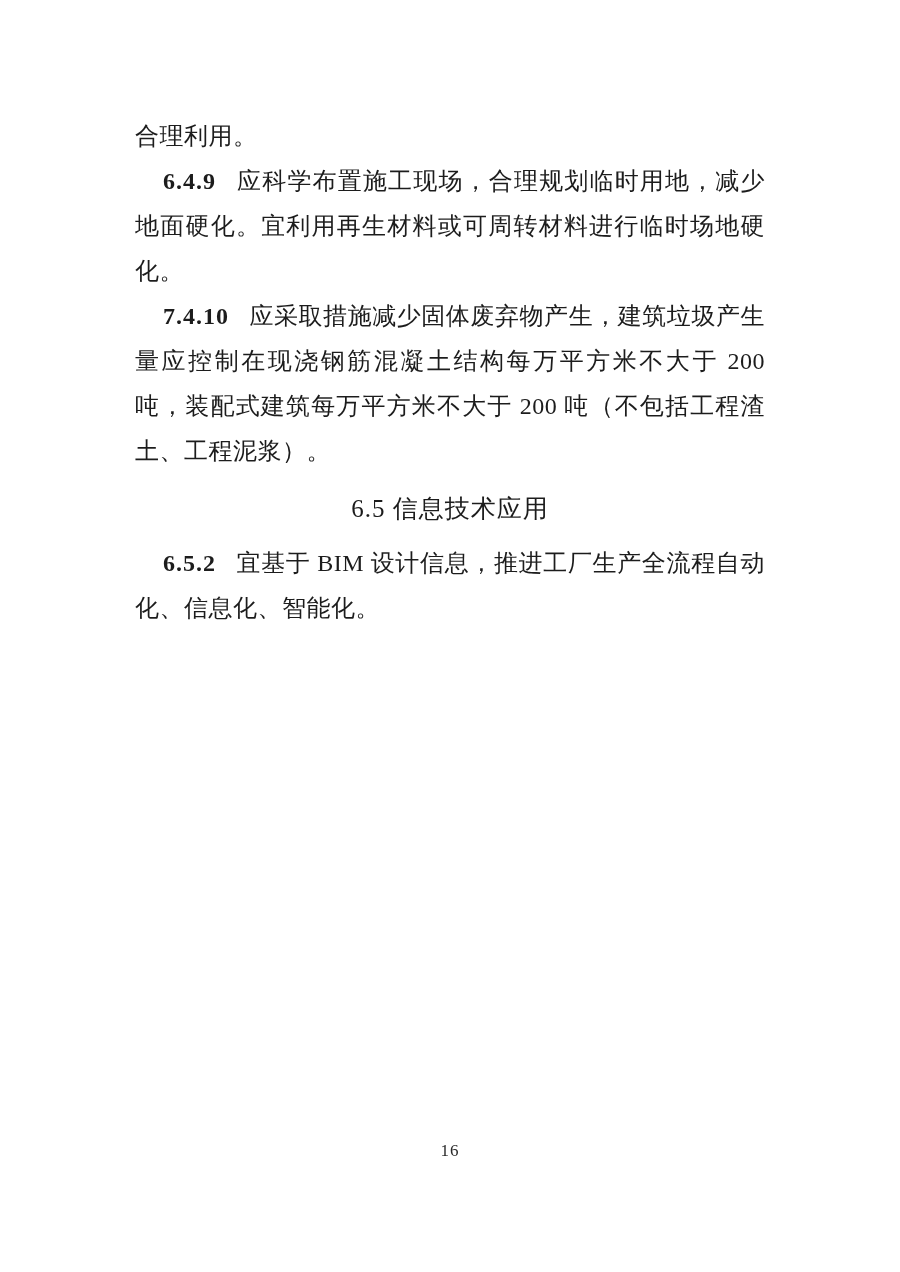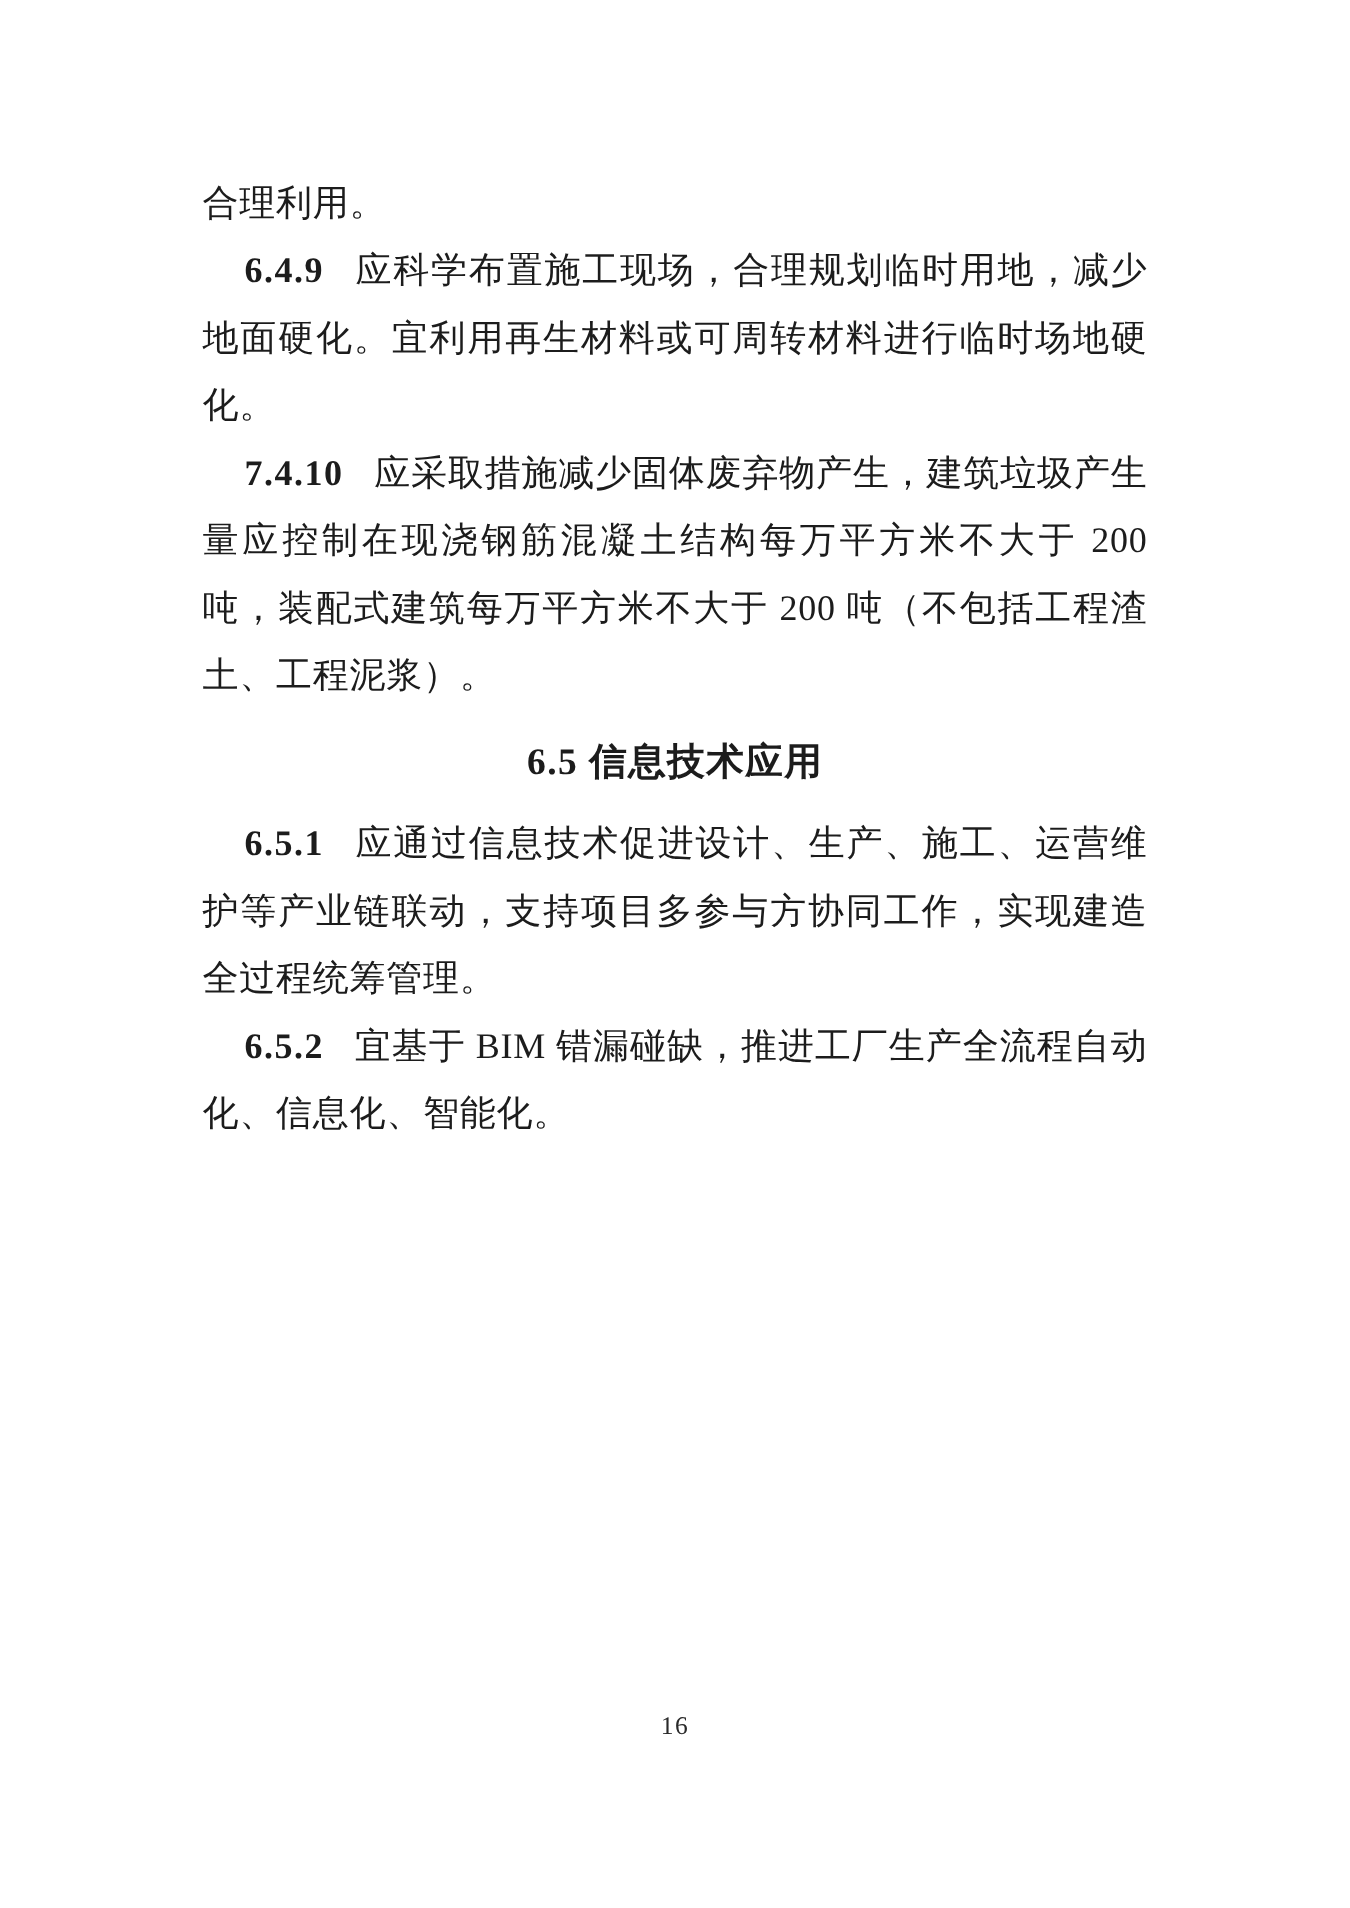--- a/index.html
+++ b/index.html
@@ -39,21 +39,21 @@
     font-weight: bold;
     letter-spacing: 1px;
     margin-right: 0.85em;
     white-space: nowrap;
     margin-left: 28px;
   }
   .heading {
     margin: 12px 0 10px 0;
     font-size: 25px;
     line-height: 45px;
-    font-weight: bold;
+    font-weight: normal;
     text-align: center;
     letter-spacing: 1px;
   }
   .page-number {
     position: absolute;
     left: 0;
     top: 1141px;
     width: 100%;
     text-align: center;
     font-size: 17px;
@@ -63,17 +63,16 @@
 </style>
 </head>
 <body>
 
 <div class="page">
   <div class="content" id="content">
       <p class="para"><span class="clause-text">合理利用。</span></p>
       <p class="para"><b class="clause-num">6.4.9</b><span class="clause-text">应科学布置施工现场，合理规划临时用地，减少地面硬化。宜利用再生材料或可周转材料进行临时场地硬化。</span></p>
       <p class="para"><b class="clause-num">7.4.10</b><span class="clause-text">应采取措施减少固体废弃物产生，建筑垃圾产生量应控制在现浇钢筋混凝土结构每万平方米不大于 200 吨，装配式建筑每万平方米不大于 200 吨（不包括工程渣土、工程泥浆）。</span></p>
       <div class="heading">6.5 信息技术应用</div>
-      <p class="para"><b class="clause-num">6.5.1</b><span class="clause-text">应通过信息技术促进设计、生产、施工、运营维护等产业链联动，支持项目多参与方协同工作，实现建造全过程统筹管理。</span></p>
-      <p class="para"><b class="clause-num">6.5.2</b><span class="clause-text">宜基于 BIM 错漏碰缺，推进工厂生产全流程自动化、信息化、智能化。</span></p>
+      <p class="para"><b class="clause-num">6.5.2</b><span class="clause-text">宜基于 BIM 设计信息，推进工厂生产全流程自动化、信息化、智能化。</span></p>
     </div>
   <div class="page-number">16</div>
 </div>
 
 </body></html>

